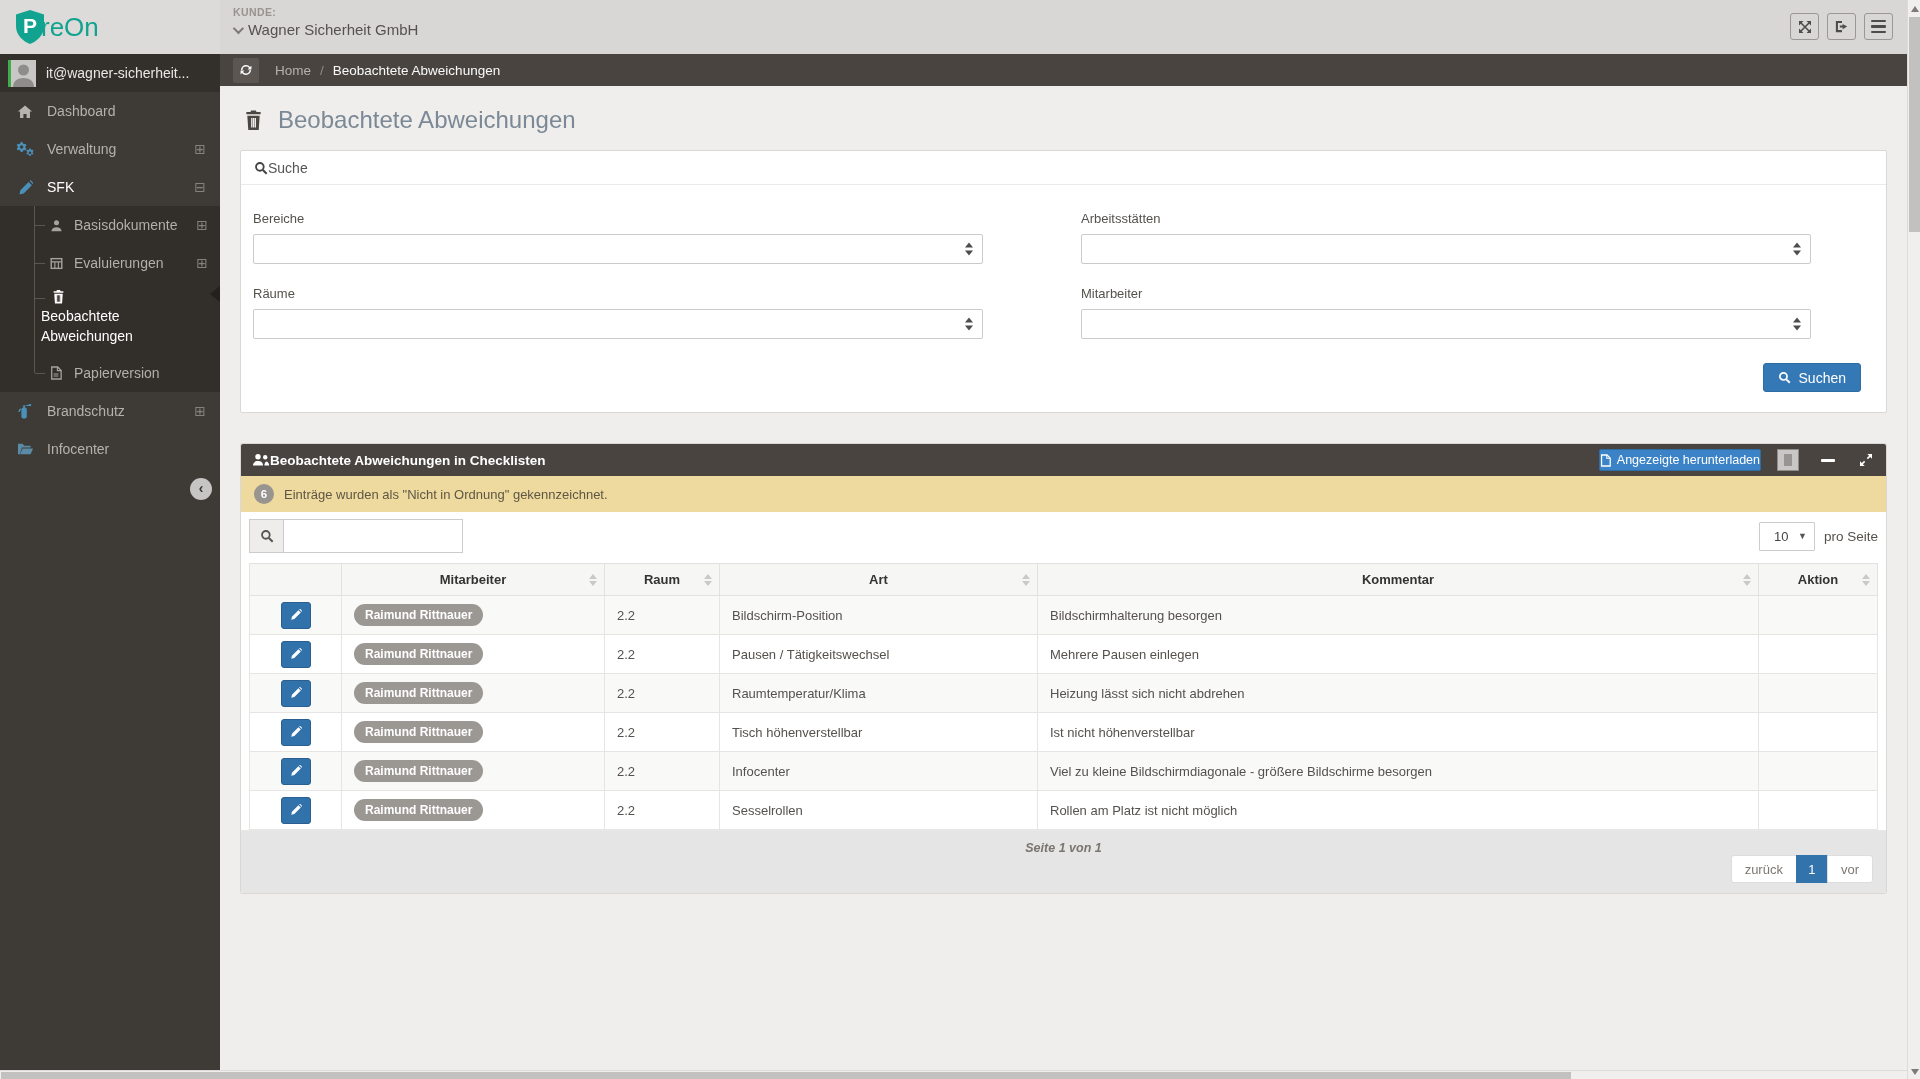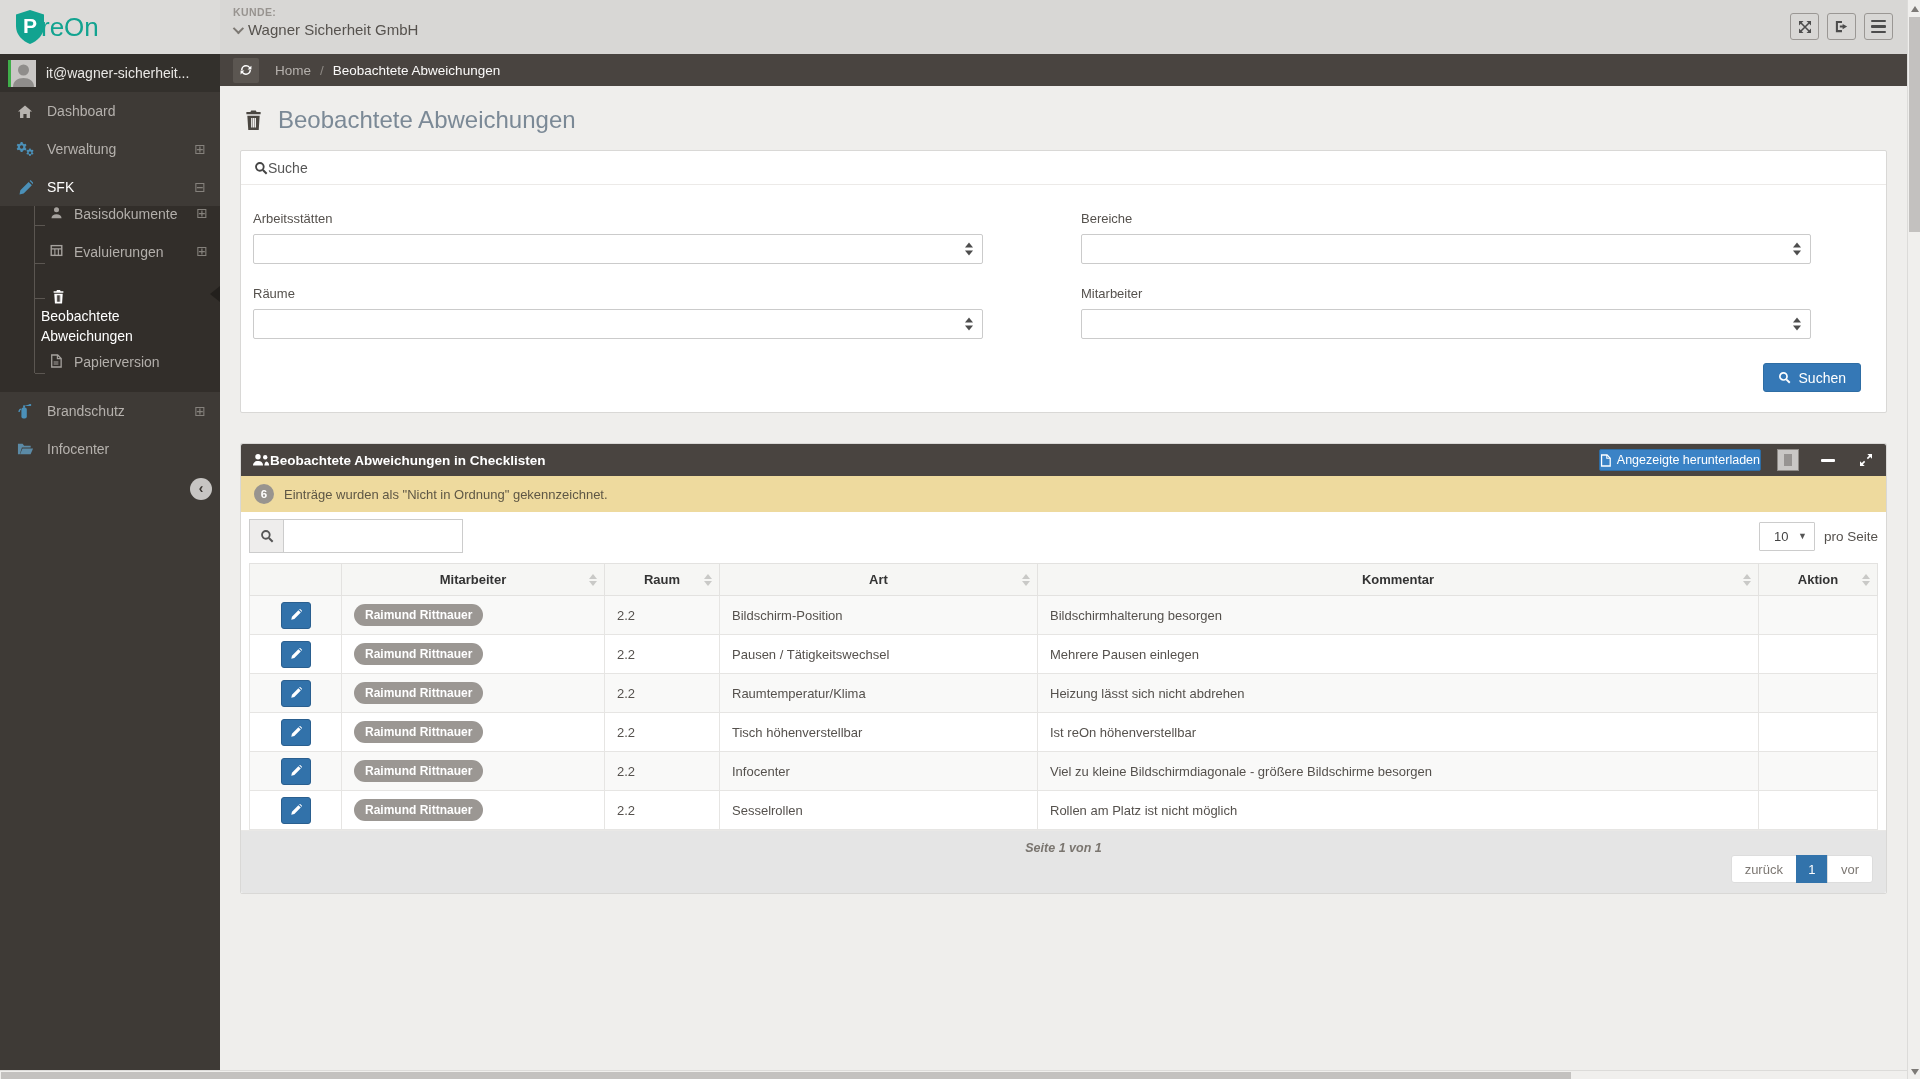--- a/index.html
+++ b/index.html
@@ -46,21 +46,21 @@
   .avatar { width:28px; height:27px; background:#c9c7c5; border-left:3px solid #3fae49; position:relative; overflow:hidden; }
   .user-name { color:#e9e7e5; font-size:14px; white-space:nowrap; }
   .menu { list-style:none; margin:0; padding:0; }
   .mi { height:38px; display:flex; align-items:center; padding:0 14px 0 16px; gap:13px;
     color:#b5b1ad; font-size:14px; cursor:pointer; }
   .mi .ico { width:18px; display:flex; justify-content:center; flex:0 0 18px; }
   .mi.active-parent { color:#fff; }
   .sq { margin-left:auto; color:#85817c; font-size:14px; line-height:1; }
   .submenu { background:#322e2a; position:relative; padding:0; }
   .submenu::before { content:''; position:absolute; left:34px; top:0; bottom:19px; width:1px; background:#5b5651; }
-  .smi { position:relative; min-height:38px; display:flex; gap:10px;
+  .smi { position:relative; min-height:38px; display:flex; align-items:center; gap:10px;
     padding:0 12px 0 48px; color:#b2aeaa; font-size:14px; cursor:pointer; }
   .smi::before { content:''; position:absolute; left:35px; top:50%; width:10px; height:1px; background:#5b5651; }
   .smi .ico { width:16px; display:flex; justify-content:center; flex:0 0 16px; }
   .smi-active { display:block; padding:6px 26px 8px 41px; color:#fff; }
   .smi-active::before { top:16px; }
   .smi-active .ico { margin:2px 0 3px 9px; }
   .smi-active .lbl { display:block; line-height:1.4; font-size:14px; }
   .active-marker { position:absolute; right:0; top:4px; width:0; height:0;
     border:8px solid transparent; border-right:10px solid #23201d; border-left:none; }
   .collapse-circle { position:absolute; left:190px; top:424px; width:22px; height:22px; border-radius:50%;
@@ -339,30 +339,30 @@
     <div class="search-head">
       <svg width="14" height="14" viewBox="0 0 16 16">
         <circle cx="6.7" cy="6.7" r="4.4" fill="none" stroke="#444" stroke-width="2.1"></circle>
         <path d="M10.2 10.2l4.3 4.3" stroke="#444" stroke-width="2.3"></path>
       </svg>
       <span>Suche</span>
     </div>
     <div class="search-body">
       <div class="field-grid">
         <div>
-          <div class="f-label">Arbeitsstätten</div>
+          <div class="f-label">Bereiche</div>
           <div class="sel">
             <span class="steppers">
                 <i class="tri-up"></i>
                 <i class="tri-dn"></i>
               </span>
           </div>
         </div>
         <div>
-          <div class="f-label">Bereiche</div>
+          <div class="f-label">Arbeitsstätten</div>
           <div class="sel">
             <span class="steppers">
                 <i class="tri-up"></i>
                 <i class="tri-dn"></i>
               </span>
           </div>
         </div>
         <div>
           <div class="f-label">Räume</div>
           <div class="sel">
@@ -554,21 +554,21 @@
         <svg width="12" height="12" viewBox="0 0 16 16">
           <path fill="#fff" d="M11.2 1.6l3.2 3.2-8.6 8.6-4.1.9.9-4.1zM12.3.5l3.2 3.2 .9-.9L13.2-.4z"></path>
         </svg>
       </button>
     </td>
     <td>
       <span class="badge-name">Raimund Rittnauer</span>
     </td>
     <td>2.2</td>
     <td>Tisch höhenverstellbar</td>
-    <td>Ist reOn höhenverstellbar</td>
+    <td>Ist nicht höhenverstellbar</td>
     <td></td>
   </tr>
             <tr>
     <td class="c-edit">
       <button class="btn-edit">
         <svg width="12" height="12" viewBox="0 0 16 16">
           <path fill="#fff" d="M11.2 1.6l3.2 3.2-8.6 8.6-4.1.9.9-4.1zM12.3.5l3.2 3.2 .9-.9L13.2-.4z"></path>
         </svg>
       </button>
     </td>

